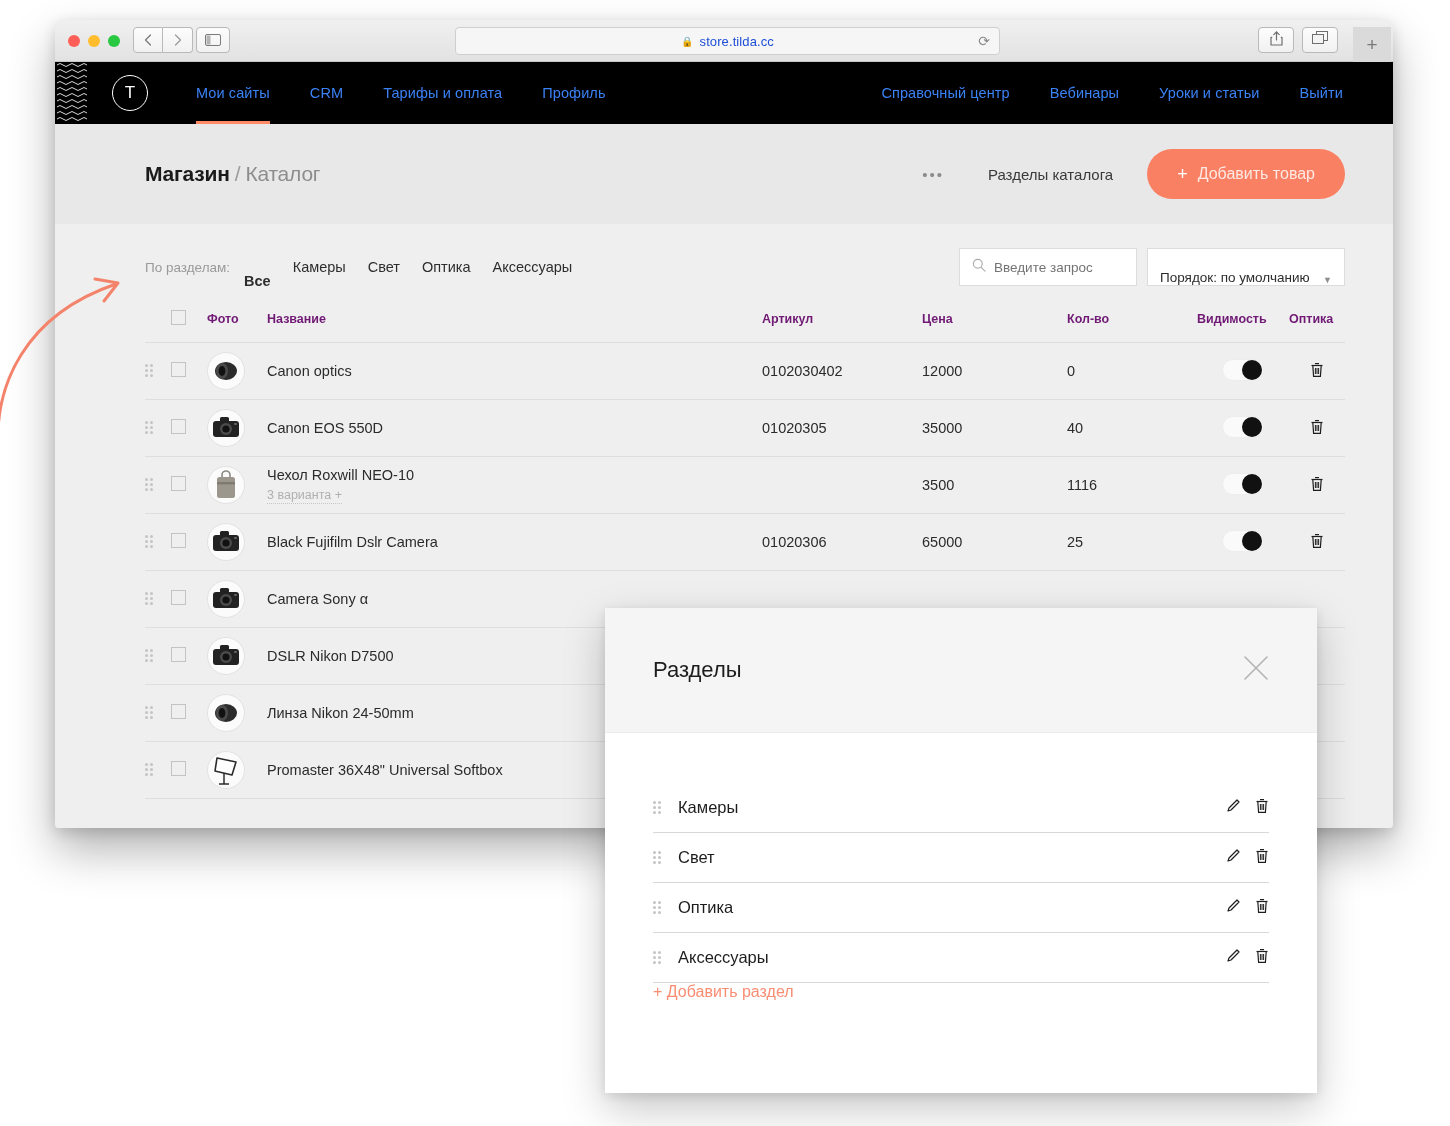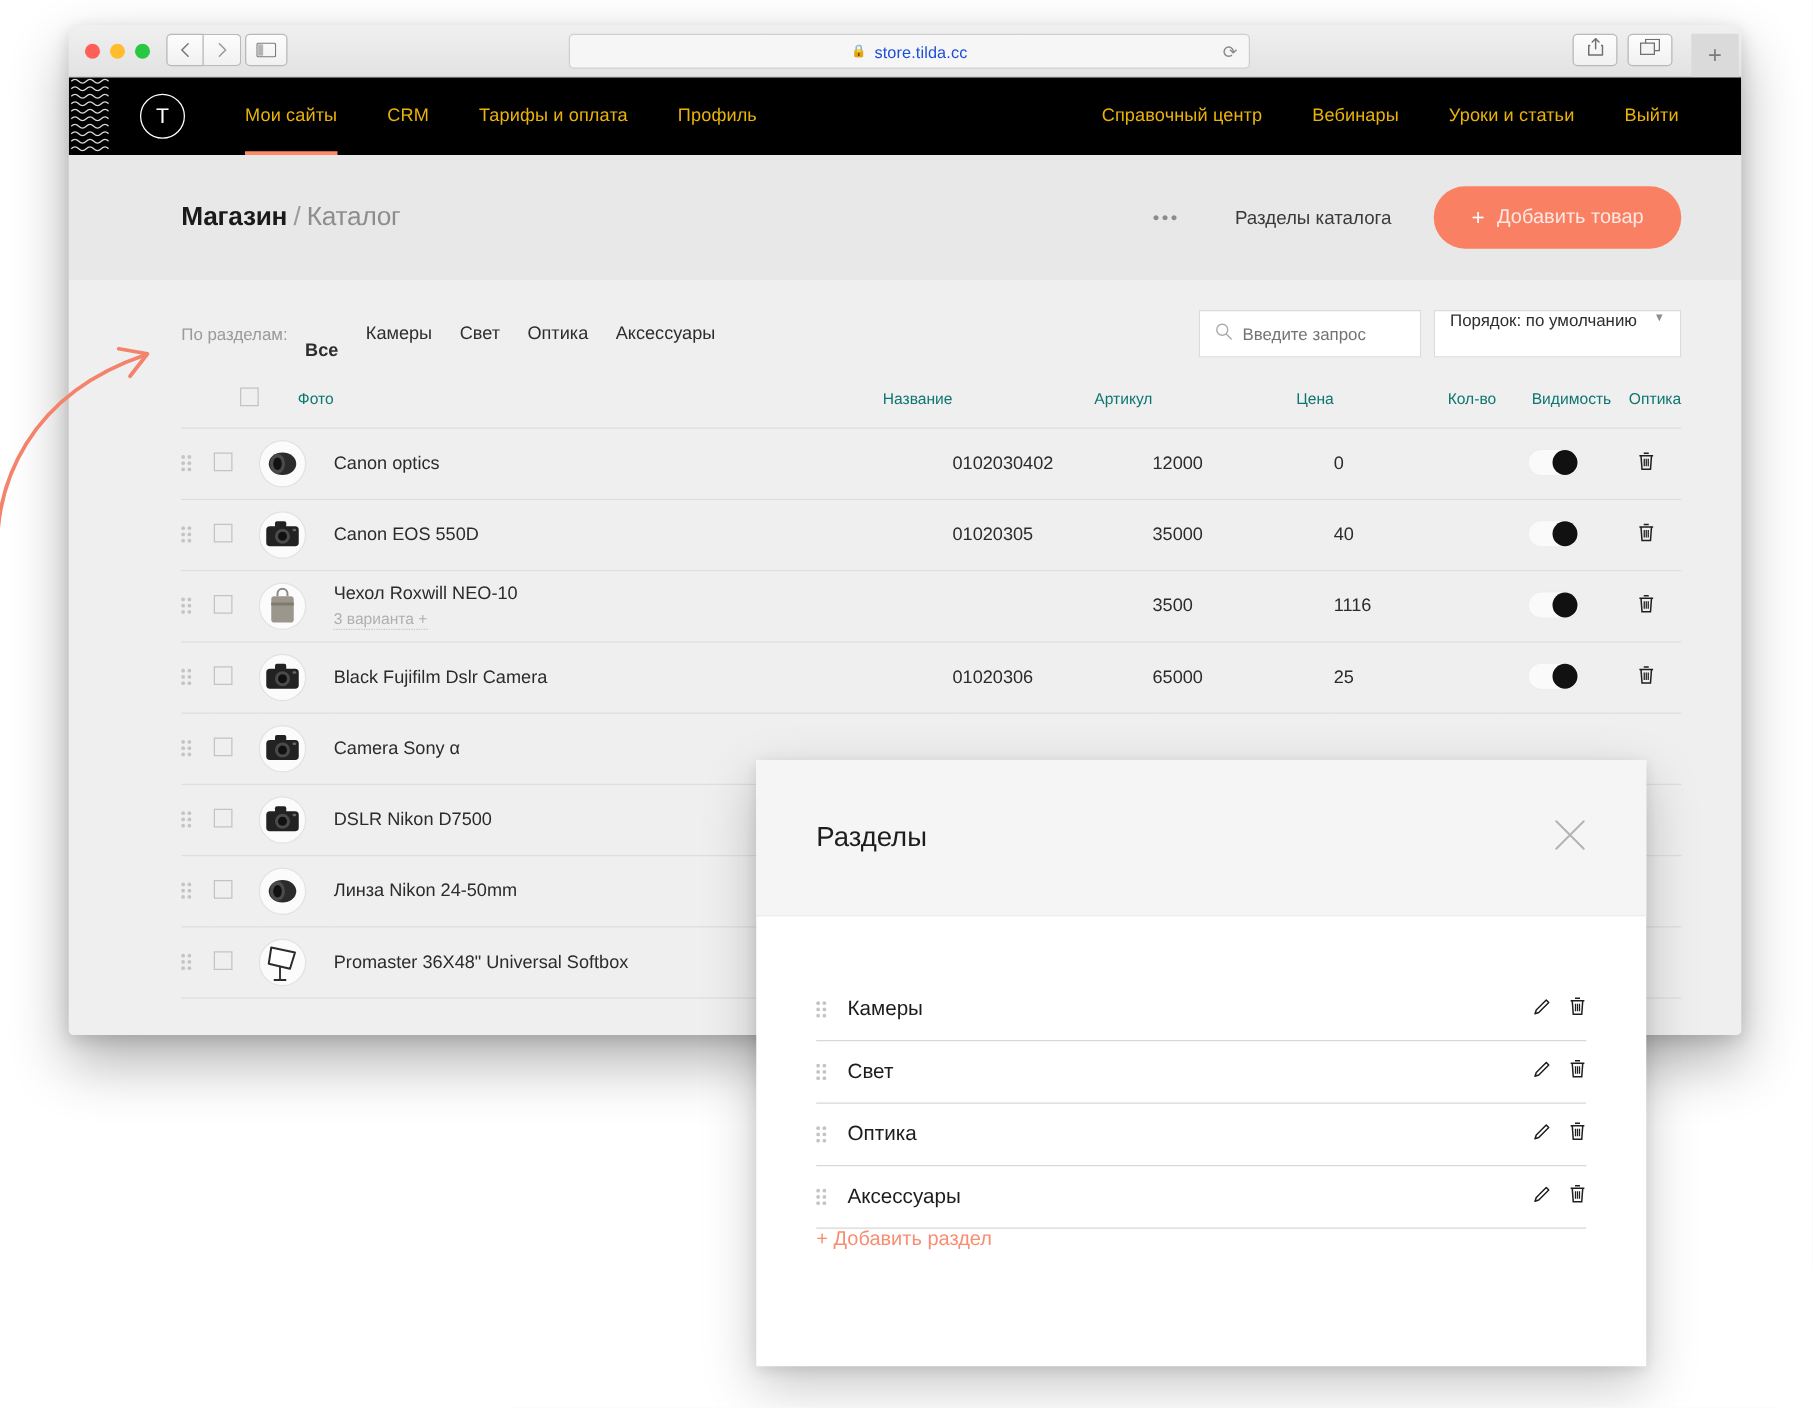--- a/index.html
+++ b/index.html
@@ -84,21 +84,21 @@
   .zig { width: 32px; height: 62px; flex: none; }
   .logo {
     width: 36px; height: 36px; border-radius: 50%;
     border: 1.5px solid #fff; margin-left: 25px; flex: none;
     display: flex; align-items: center; justify-content: center;
     color: #fff; font-size: 17px;
   }
   .navleft { display: flex; align-items: center; height: 62px; margin-left: 28px; }
   .navright { display: flex; align-items: center; height: 62px; margin-left: auto; margin-right: 30px; }
   .navitem {
-    position: relative; color: #eab308; font-size: 14.5px;
+    position: relative; color: #3b82f6; font-size: 14.5px;
     padding: 0 20px; height: 62px; display: flex; align-items: center;
     white-space: nowrap; letter-spacing: .1px;
   }
   .navitem.active::after {
     content: ""; position: absolute; left: 20px; right: 20px; bottom: 0;
     height: 3px; background: #ff8a65;
   }
 
   
   .pagehead {
@@ -128,30 +128,30 @@
   .fchip { font-size: 14.5px; color: #2d2d2d; margin-right: 22px; white-space: nowrap; }
   .fchip.sel { font-weight: 700; margin-top: 28px; }
   .filterright { margin-left: auto; display: flex; align-items: center; gap: 10px; }
   .searchbox {
     width: 178px; height: 38px; background: #fff; border: 1px solid #dcdcdc;
     display: flex; align-items: center; padding: 0 12px; gap: 8px;
   }
   .searchbox .ph { font-size: 13.5px; color: #737373; }
   .sortbox {
     width: 198px; height: 38px; background: #fff; border: 1px solid #dcdcdc;
-    display: flex; align-items: flex-start; padding: 0 12px;
+    display: flex; align-items: flex-end; padding: 0 12px;
     font-size: 13.5px; color: #2d2d2d;
   }
   .sortbox .caret { margin-left: auto; color: #8d8d8d; font-size: 9px; }
 
   
   table.catalog { width: 100%; border-collapse: collapse; table-layout: fixed; }
   table.catalog th {
-    font-weight: 400; font-size: 12.5px; color: #0f766e;
-    text-align: right; padding: 0 0 14px 0; border-bottom: 1px solid #dedede;
+    font-weight: 700; font-size: 12.5px; color: #701a75;
+    text-align: left; padding: 0 0 14px 0; border-bottom: 1px solid #dedede;
   }
   table.catalog td {
     padding: 0; border-bottom: 1px solid #dedede; height: 57px;
     font-size: 14.5px; color: #2b2b2b; vertical-align: middle;
   }
   .c-drag { width: 26px; }
   .c-chk  { width: 36px; }
   .c-photo{ width: 60px; }
   .c-name { width: auto; }
   .c-sku  { width: 160px; }

